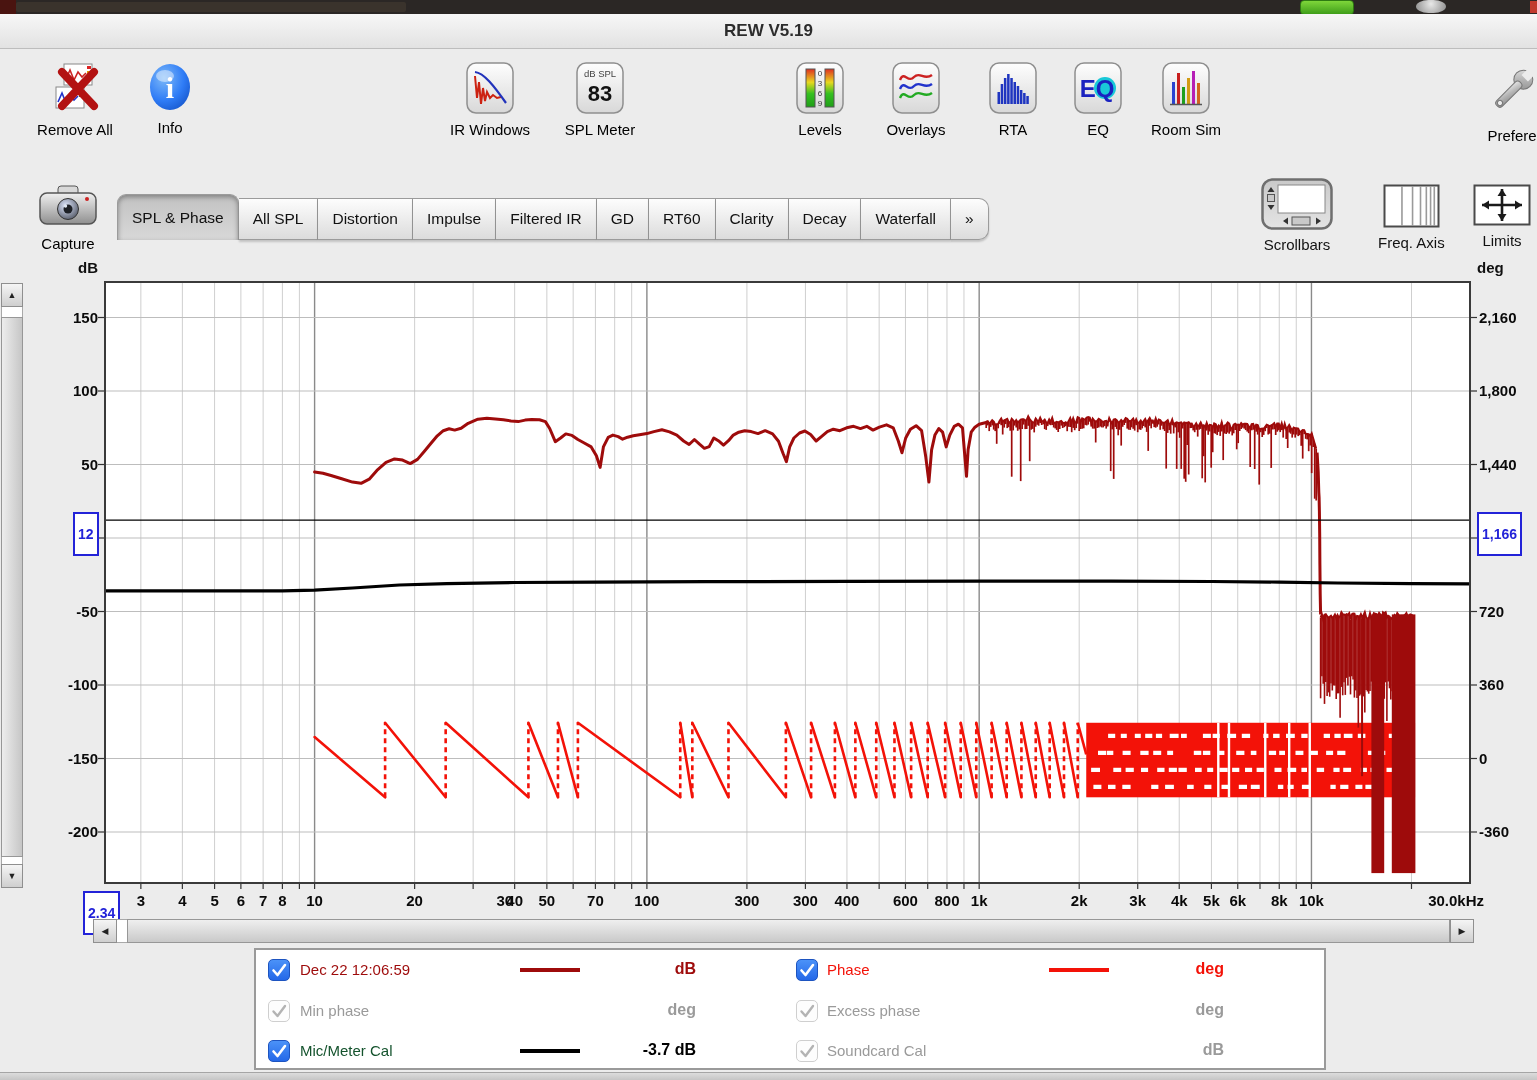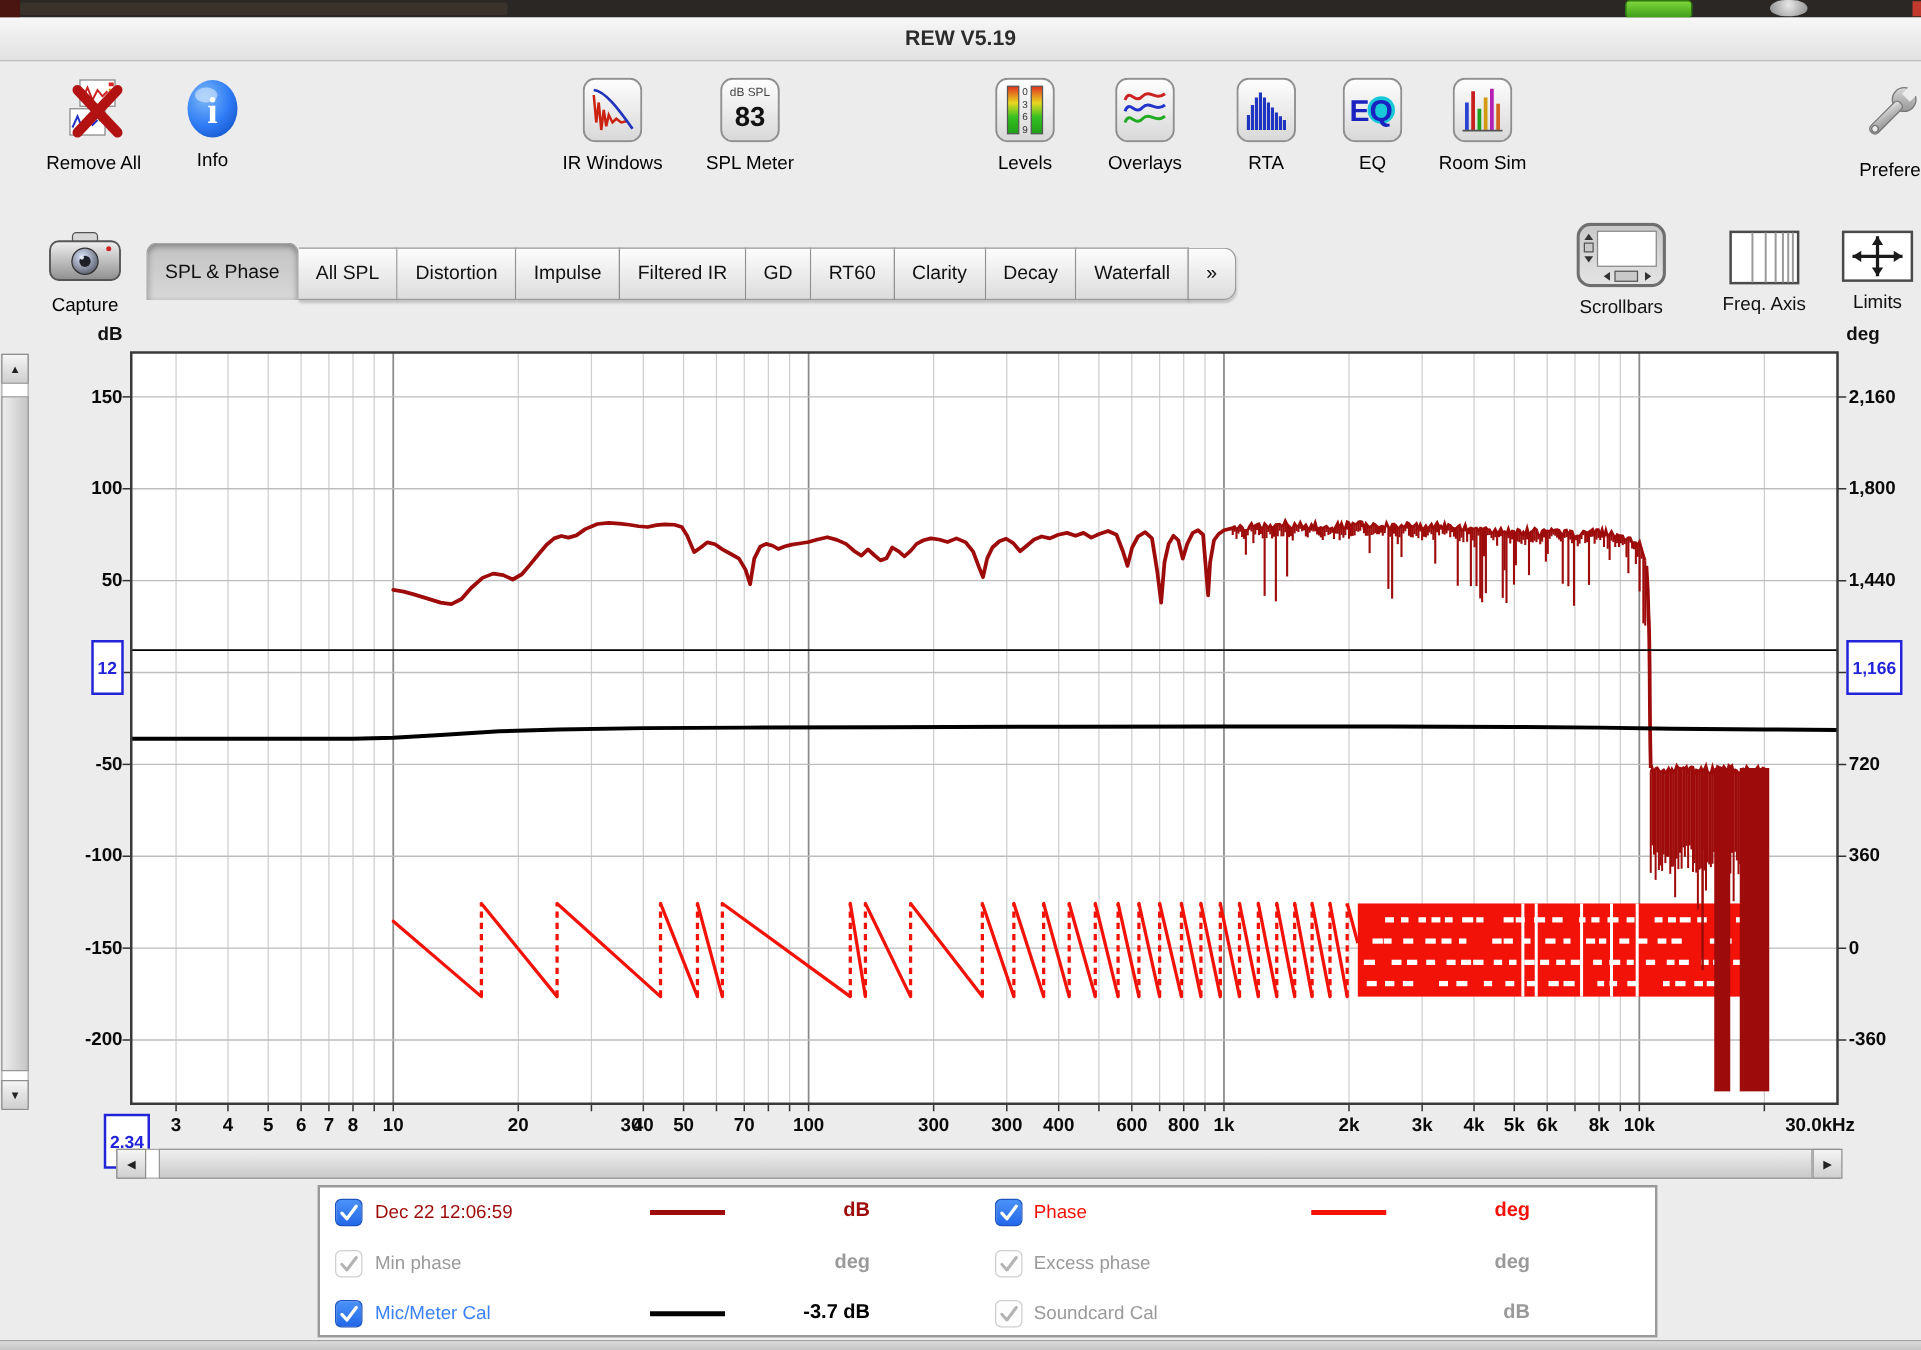--- a/index.html
+++ b/index.html
@@ -898,21 +898,21 @@
         </svg></div>
       <div class="lgrow" style="left:44px;top:50px;">
         <span class="lglabel" style="color:#9a9a9a">Min phase</span>
       </div>
       <div class="abs lgvalue" style="left:320px;top:51px;width:120px;color:#9a9a9a">deg</div>
       <div class="checkbox" style="left:12px;top:90px;background:linear-gradient(#4b92f8,#2468e8);border:1px solid #1d54c0;">
           <svg width="20" height="20">
           <path d="M4.5 10.5 l4 4.5 l7.5 -10" stroke="#fff" stroke-width="2.6" fill="none" stroke-linecap="round" stroke-linejoin="round"></path>
         </svg></div>
       <div class="lgrow" style="left:44px;top:90px;">
-        <span class="lglabel" style="color:#3b82f6">Mic/Meter Cal</span>
+        <span class="lglabel" style="color:#14532d">Mic/Meter Cal</span>
       </div>
       <div class="abs" style="left:264px;top:99px;width:60px;height:3.5px;background:#000000"></div>
       <div class="abs lgvalue" style="left:320px;top:91px;width:120px;color:#000000">-3.7 dB</div>
       <div class="checkbox" style="left:540px;top:9px;background:linear-gradient(#4b92f8,#2468e8);border:1px solid #1d54c0;">
           <svg width="20" height="20">
           <path d="M4.5 10.5 l4 4.5 l7.5 -10" stroke="#fff" stroke-width="2.6" fill="none" stroke-linecap="round" stroke-linejoin="round"></path>
         </svg></div>
       <div class="lgrow" style="left:571px;top:9px;">
         <span class="lglabel" style="color:#f31208">Phase</span>
       </div>

